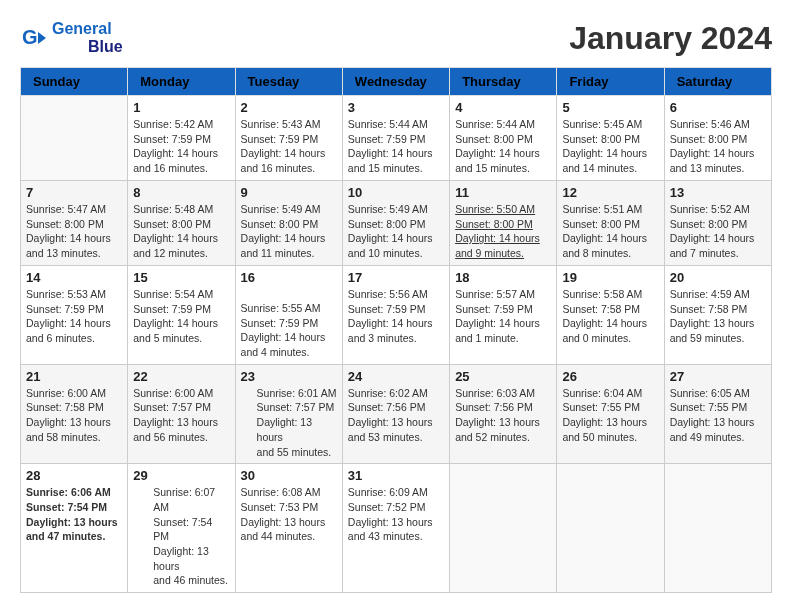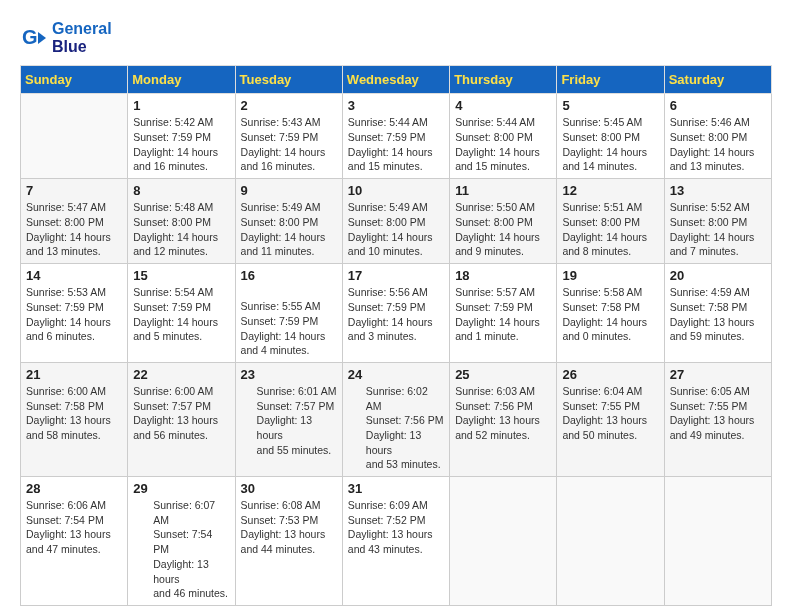--- a/index.html
+++ b/index.html
@@ -46,22 +46,22 @@
       font-size: 16px;
       color: #555;
     }
     table {
       width: 100%;
       border-collapse: collapse;
       font-size: 11px;
     }
     thead tr th {
       background-color: #1565c0;
-      color: #fde047;
-      padding: 6px 4px;
+      color: #000000;
+      padding: 6px 12px;
       text-align: left;
       font-size: 13px;
       font-weight: bold;
       border: 1px solid #ddd;
     }
     tbody tr td {
       border: 1px solid #ccc;
       vertical-align: top;
       padding: 4px 5px;
       height: 85px;
@@ -93,24 +93,25 @@
 
 <div class="header">
   <div class="logo">
     <svg class="logo-icon" viewBox="0 0 28 28">
       <rect x="0" y="0" width="28" height="28" fill="none"></rect>
       <text x="2" y="20" font-size="20" fill="#1565c0" font-weight="bold">G</text>
       <polygon points="18,8 26,14 18,20" fill="#1565c0"></polygon>
     </svg>
     <div class="logo-text">
       <span>General</span><br>
-      <span style="color:#1a237e;">Blue</span>
+      <span style="color:#1a237e;margin-left:36px;">Blue</span>
     </div>
   </div>
   <div class="title-block">
+    <div class="month-year">January 2024</div>
   </div>
 </div>
 
 <table>
   <thead>
     <tr>
     <th>Sunday</th>
         <th>Monday</th>
         <th>Tuesday</th>
         <th>Wednesday</th>
@@ -189,21 +190,21 @@
         </td>
         <td>
           <div class="day-num">10</div>
           <div class="day-info" style="white-space: pre-line;">Sunrise: 5:49 AM
 Sunset: 8:00 PM
 Daylight: 14 hours
 and 10 minutes.</div>
         </td>
         <td>
           <div class="day-num">11</div>
-          <div class="day-info" style="white-space: pre-line;">Sunrise: 5:50 AM
+          <div class="day-info" style="white-space: pre-line; text-decoration: underline;">Sunrise: 5:50 AM
 Sunset: 8:00 PM
 Daylight: 14 hours
 and 9 minutes.</div>
         </td>
         <td>
           <div class="day-num">12</div>
           <div class="day-info" style="white-space: pre-line;">Sunrise: 5:51 AM
 Sunset: 8:00 PM
 Daylight: 14 hours
 and 8 minutes.</div>
@@ -284,21 +285,21 @@
         </td>
         <td>
           <div class="day-num">23</div>
           <div class="day-info" style="white-space: pre-line; margin-left: 16px;">Sunrise: 6:01 AM
 Sunset: 7:57 PM
 Daylight: 13 hours
 and 55 minutes.</div>
         </td>
         <td>
           <div class="day-num">24</div>
-          <div class="day-info" style="white-space: pre-line; margin-left: 18px;">Sunrise: 6:02 AM
+          <div class="day-info" style="white-space: pre-line;">Sunrise: 6:02 AM
 Sunset: 7:56 PM
 Daylight: 13 hours
 and 53 minutes.</div>
         </td>
         <td>
           <div class="day-num">25</div>
           <div class="day-info" style="white-space: pre-line;">Sunrise: 6:03 AM
 Sunset: 7:56 PM
 Daylight: 13 hours
 and 52 minutes.</div>
@@ -314,21 +315,21 @@
           <div class="day-num">27</div>
           <div class="day-info" style="white-space: pre-line;">Sunrise: 6:05 AM
 Sunset: 7:55 PM
 Daylight: 13 hours
 and 49 minutes.</div>
         </td>
       </tr>
       <tr>
         <td>
           <div class="day-num">28</div>
-          <div class="day-info" style="white-space: pre-line;">Sunrise: 6:06 AM
+          <div class="day-info" style="white-space: pre-line; font-weight: bold;">Sunrise: 6:06 AM
 Sunset: 7:54 PM
 Daylight: 13 hours
 and 47 minutes.</div>
         </td>
         <td>
           <div class="day-num">29</div>
           <div class="day-info" style="white-space: pre-line; margin-left: 20px;">Sunrise: 6:07 AM
 Sunset: 7:54 PM
 Daylight: 13 hours
 and 46 minutes.</div>

